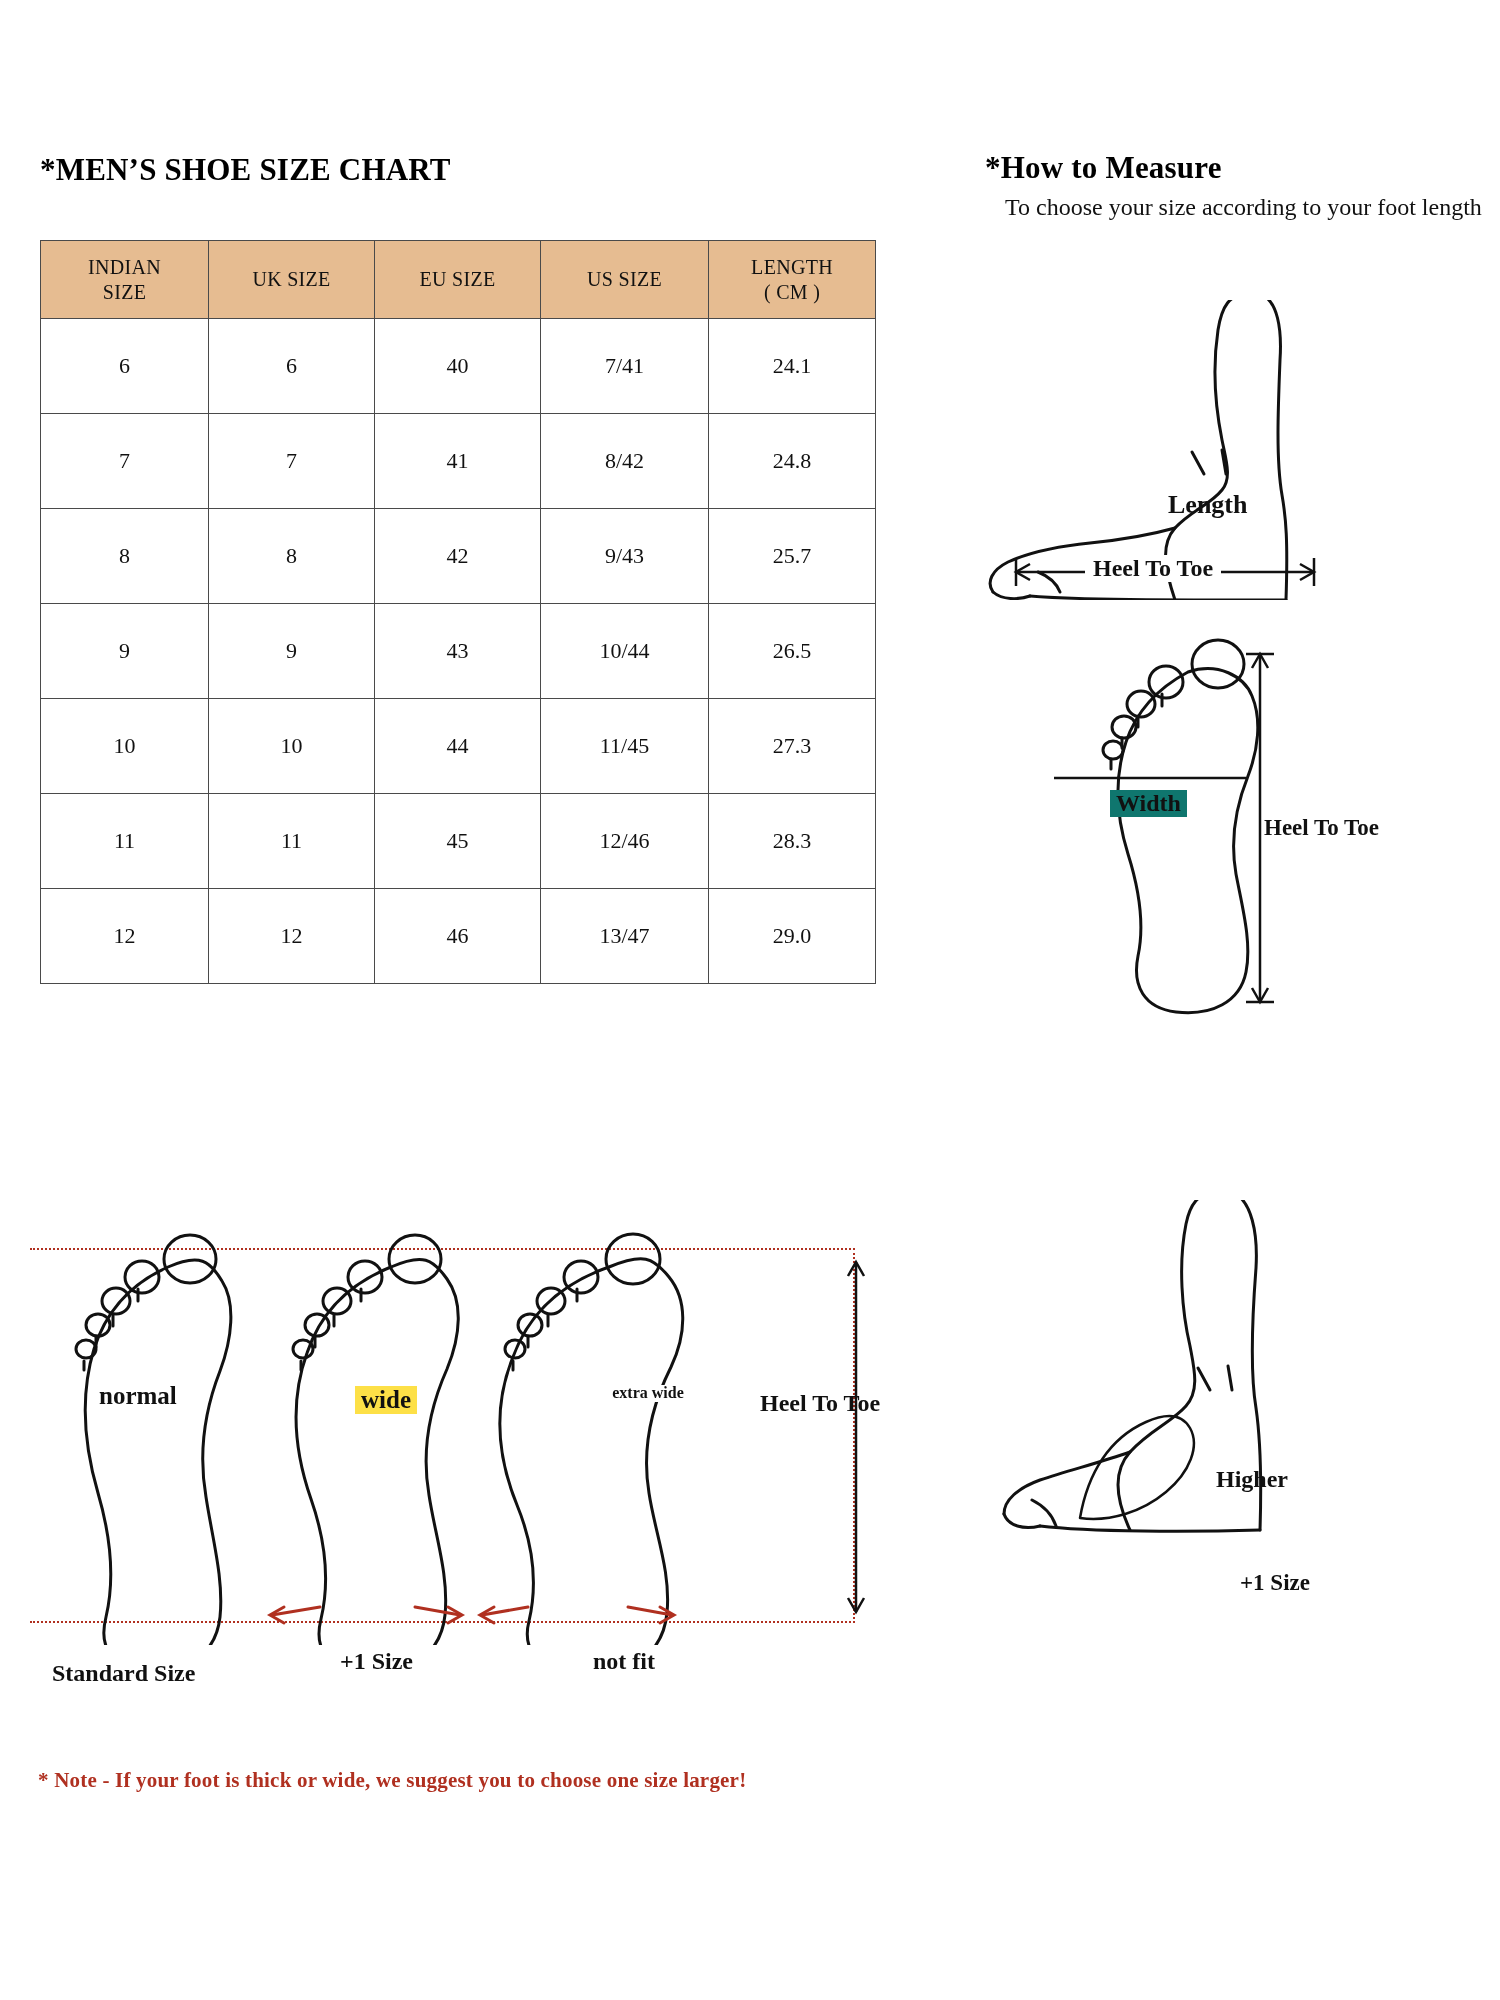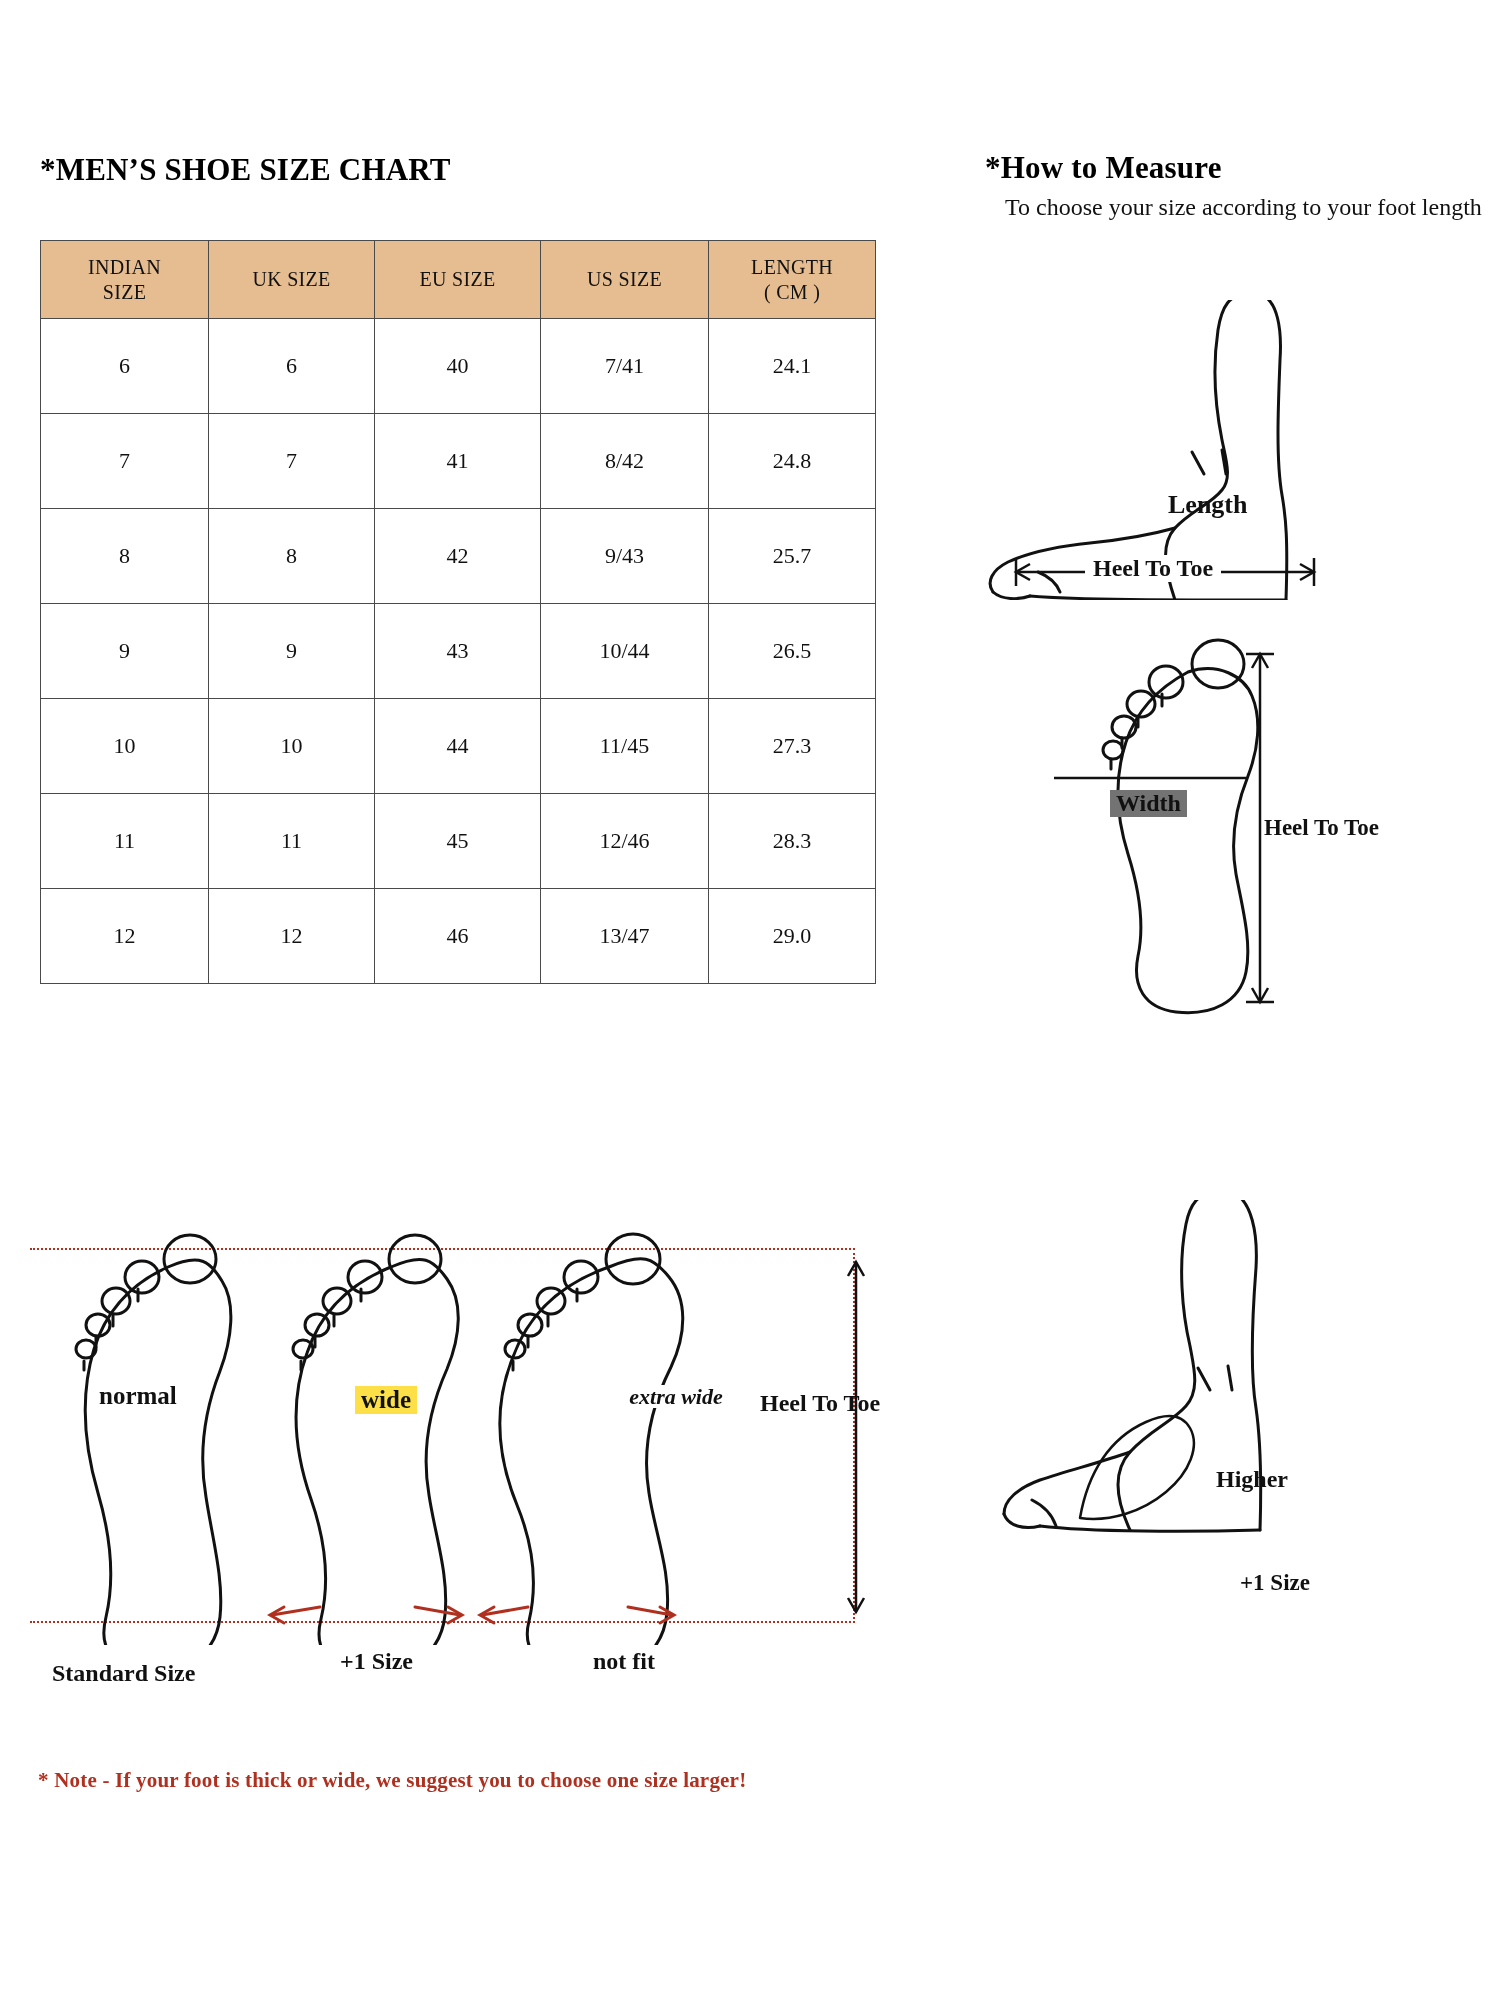--- a/index.html
+++ b/index.html
@@ -106,21 +106,21 @@
   }
 
   
   #lbl-length     { left: 1168px; top: 490px;  font-size: 26px; }
   #lbl-heeltoe-1  { left: 1085px; top: 555px;  font-size: 24px; }
   #lbl-width      { left: 1110px; top: 790px;  font-size: 24px; }
   #lbl-heeltoe-2  { left: 1264px; top: 815px;  font-size: 23px; }
 
   #lbl-normal     { left: 93px;  top: 1382px; font-size: 25px; }
   #lbl-wide       { left: 355px; top: 1386px; font-size: 25px; }
-  #lbl-extrawide  { left: 616px; top: 1385px; font-size: 22px; line-height: 1.05; text-align: center; width: 120px; font-style: italic;}
+  #lbl-extrawide  { left: 588px; top: 1385px; font-size: 16px; line-height: 1.05; text-align: center; width: 120px;}
   #lbl-heeltoe-3  { left: 760px; top: 1390px; font-size: 24px; }
 
   #lbl-standard   { left: 52px;  top: 1648px; font-size: 24px; margin-top: 12px; }
   #lbl-plus1a     { left: 340px; top: 1648px; font-size: 24px; }
   #lbl-notfit     { left: 593px; top: 1648px; font-size: 24px; }
 
   #lbl-higher     { left: 1216px; top: 1466px; font-size: 24px; }
   #lbl-plus1b     { left: 1240px; top: 1570px; font-size: 23px; }
 
   
@@ -313,21 +313,21 @@
   <svg class="diagram" style="left:1240px; top:648px; width:40px; height:360px;" viewBox="0 0 40 360">
     <g stroke="#111" stroke-width="2.5" fill="none">
       <line x1="6" y1="6" x2="34" y2="6"></line>
       <line x1="6" y1="354" x2="34" y2="354"></line>
       <line x1="20" y1="6" x2="20" y2="354"></line>
       <polyline points="12,20 20,6 28,20"></polyline>
       <polyline points="12,340 20,354 28,340"></polyline>
     </g>
   </svg>
 
-  <div class="lbl" id="lbl-width" style="background:#737373; padding:0 6px;">Width</div>
+  <div class="lbl" id="lbl-width" style="background:#0f766e; padding:0 6px;">Width</div>
   <div class="lbl" id="lbl-heeltoe-2">Heel To Toe</div>
 
   <div id="dotted-box"></div>
 
   <div class="diagram" id="diag-widths">
     <svg viewBox="0 0 900 430" xmlns="http://www.w3.org/2000/svg">
       <g fill="none" stroke="#111" stroke-width="3" stroke-linecap="round" stroke-linejoin="round">
 
         <g transform="translate(30,30)">
           <path d="M118 22 C 82 38, 56 66, 44 104 C 30 150, 34 200, 48 248

